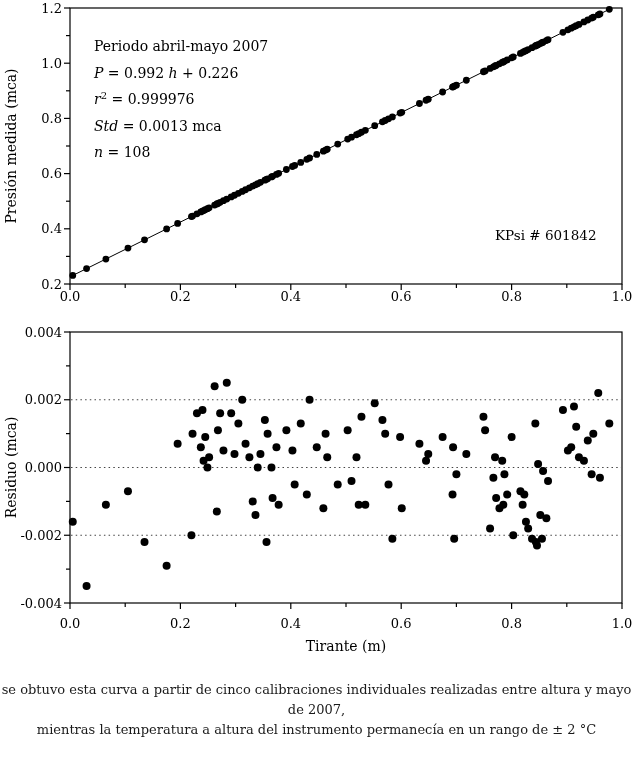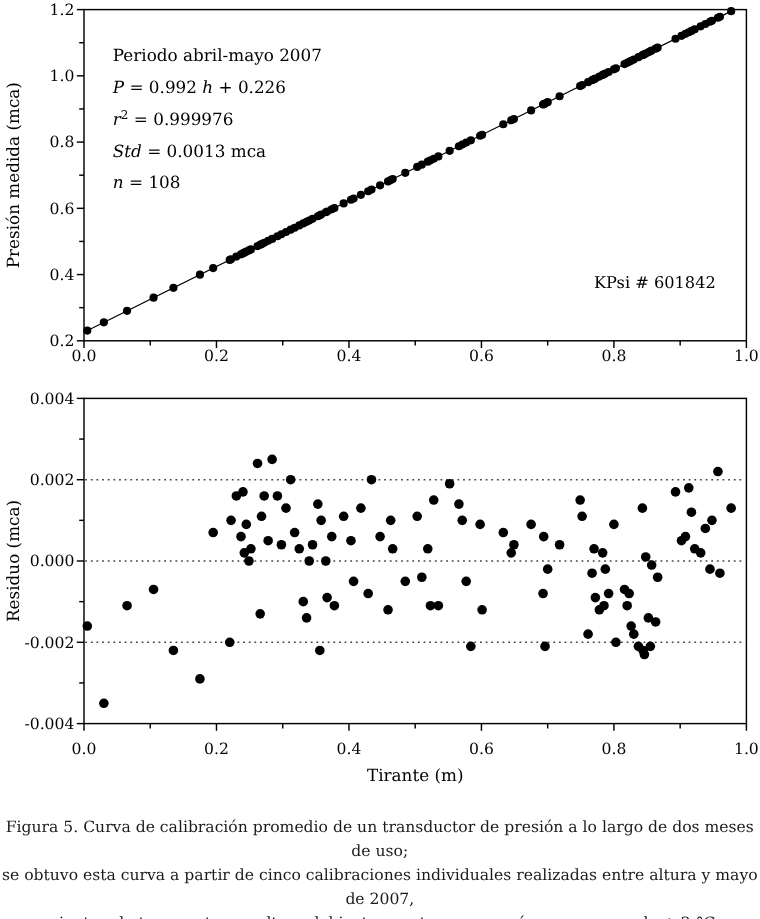--- a/index.html
+++ b/index.html
@@ -320,18 +320,17 @@
         <circle cx="591.64" cy="474.275" r="4" fill="#000000"></circle>
         <circle cx="593.2959999999999" cy="433.625" r="4" fill="#000000"></circle>
         <circle cx="598.264" cy="392.975" r="4" fill="#000000"></circle>
         <circle cx="599.92" cy="477.6625" r="4" fill="#000000"></circle>
         <circle cx="609.304" cy="423.4625" r="4" fill="#000000"></circle>
         <text transform="translate(16 467.5) rotate(-90)" text-anchor="middle" font-size="14">Residuo (mca)</text>
         <text x="346" y="651" text-anchor="middle" font-size="14">Tirante (m)</text>
       </g>
     </svg>
   <div class="caption">
-    <div>Figura 5. Curva de calibración promedio de un transductor de presión a lo largo de dos meses de uso;</div>
     <div>se obtuvo esta curva a partir de cinco calibraciones individuales realizadas entre altura y mayo de 2007,</div>
     <div>mientras la temperatura a altura del instrumento permanecía en un rango de ± 2 °C</div>
 
   </div>
 </div>
 
 </body></html>

